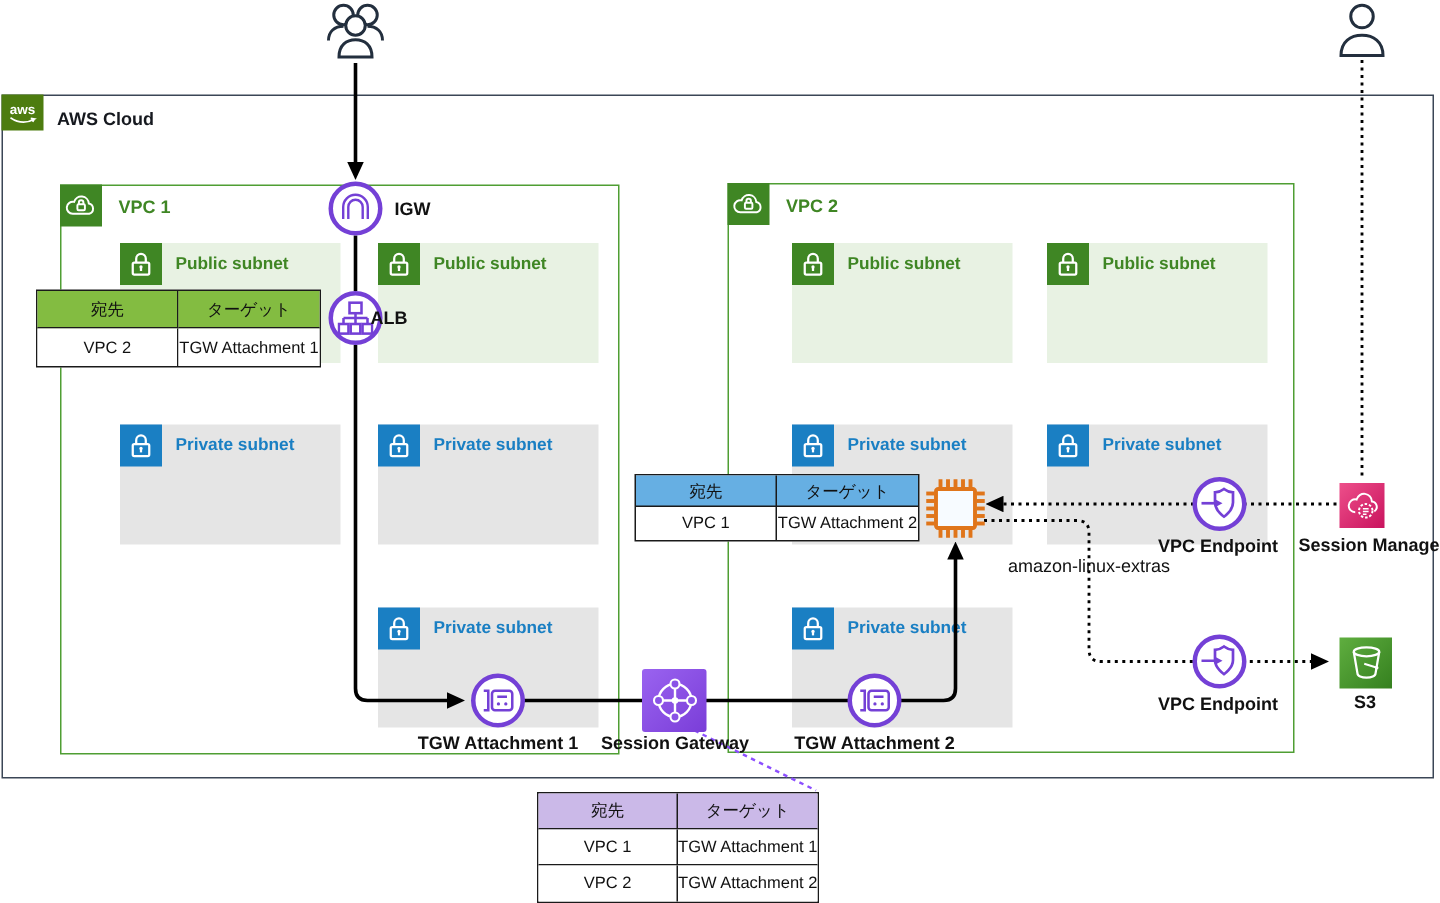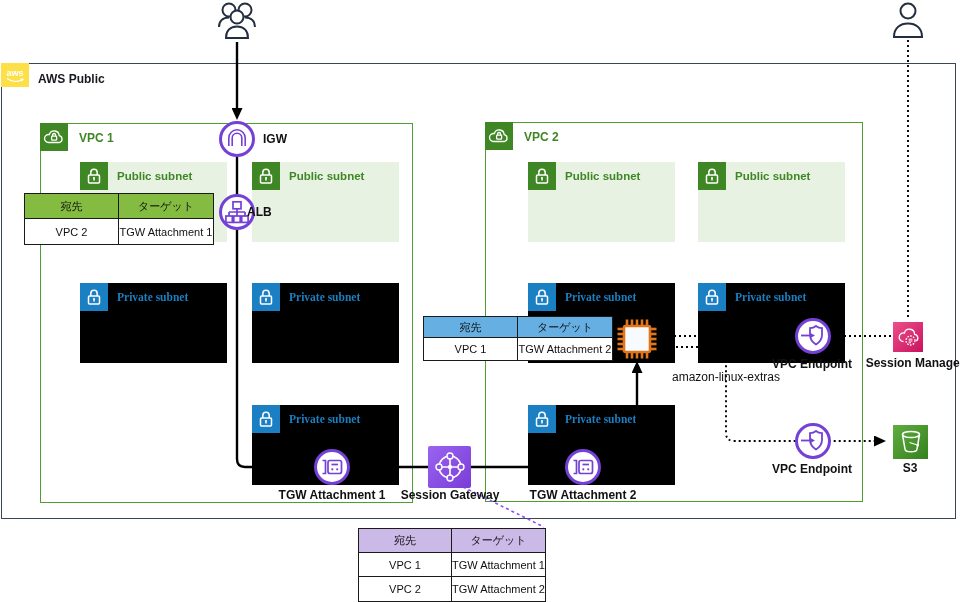--- a/index.html
+++ b/index.html
@@ -1,30 +1,30 @@
 <!DOCTYPE html>
 <html><head>
 <meta charset="utf-8">
 <style>
   html,body{margin:0;padding:0;background:#fff;}
   #canvas{position:relative;width:960px;height:602px;background:#fff;overflow:hidden;
           font-family:"Liberation Sans",sans-serif;color:#111;}
   
   .aws-cloud{position:absolute;border:1.5px solid #3B4656;background:transparent;box-sizing:border-box;}
-  .aws-logo{position:absolute;left:-1px;top:-1px;width:28px;height:24px;background:#fde047;
+  .aws-logo{position:absolute;left:-1px;top:-1px;width:28px;height:24px;background:#4d7c0f;
             display:flex;align-items:center;justify-content:center;}
   .aws-cloud-label{position:absolute;left:36px;top:8px;font-size:12px;font-weight:700;color:#16191F;white-space:nowrap;}
   .vpc{position:absolute;border:1.5px solid #4F9E33;box-sizing:border-box;background:transparent;}
   .vpc-badge{position:absolute;left:-1.5px;top:-1.5px;width:28px;height:28px;background:#3F8624;
              display:flex;align-items:center;justify-content:center;}
   .vpc-label{position:absolute;left:38px;top:7px;font-size:12px;font-weight:700;color:#3F8624;white-space:nowrap;}
   
   .subnet{position:absolute;width:147px;height:80px;}
   .subnet.public{background:#E8F2E3;}
-  .subnet.private{background:#000000;font-family:Liberation Serif, serif;}
+  .subnet.private{background:#e5e5e5;}
   .badge{position:absolute;left:0;top:0;width:28px;height:28px;display:flex;align-items:center;justify-content:center;}
   .badge.green{background:#3F8624;}
   .badge.blue{background:#1A7FC3;}
   .subnet-label{position:absolute;left:37px;top:8px;font-size:11.5px;font-weight:700;white-space:nowrap;}
   .subnet-label.green{color:#3F8624;text-align:center;}
   .subnet-label.blue{color:#1A7FC3;}
   
   .rt{position:absolute;border:1.5px solid #1A1A1A;background:#fff;box-sizing:content-box;}
   .rt-row{display:flex;}
   .rt-cell{box-sizing:border-box;display:flex;align-items:center;justify-content:center;
@@ -57,21 +57,21 @@
 
 <div id="canvas">
 
   <div class="aws-cloud z1" style="left:1px;top:63px;width:955px;height:456px">
     <div class="aws-logo">
       <svg width="26" height="20" viewBox="0 0 26 20">
         <text x="13" y="11" fill="#fff" font-size="9" font-weight="700" text-anchor="middle" font-family="Liberation Sans, sans-serif">aws</text>
         <path d="M5 13.5 q8 5.5 16 0.8 l-2.5 -0.4 m2.5 0.4 l-1.2 2" stroke="#fff" stroke-width="1.1" fill="none"></path>
       </svg>
     </div>
-    <div class="aws-cloud-label">AWS Public</div>
+    <div class="aws-cloud-label">AWS Cloud</div>
   </div>
 
   <div class="vpc z1" style="left:40px;top:123px;width:373px;height:380px">
     <div class="vpc-badge">
       <svg width="22" height="18" viewBox="0 0 22 18" fill="none" stroke="#fff" stroke-width="1.3">
         <path d="M5.5 14.5 a4 4 0 1 1 0.9-7.9 a5 5 0 0 1 9.8 1.1 a3.5 3.5 0 0 1 0.3 6.8 Z"></path>
         <rect x="8.6" y="8.2" width="5" height="4" rx="0.8"></rect>
         <path d="M9.6 8.2 v-1.2 a1.5 1.5 0 0 1 3 0 v1.2"></path>
       </svg>
     </div>

